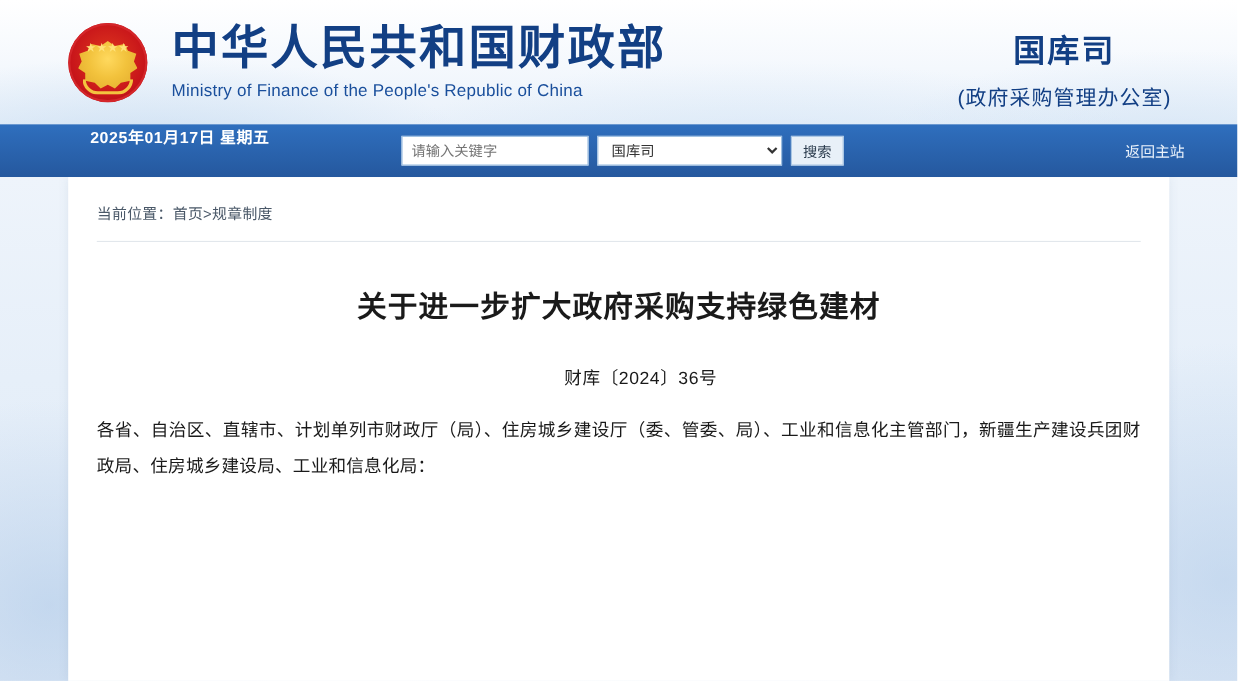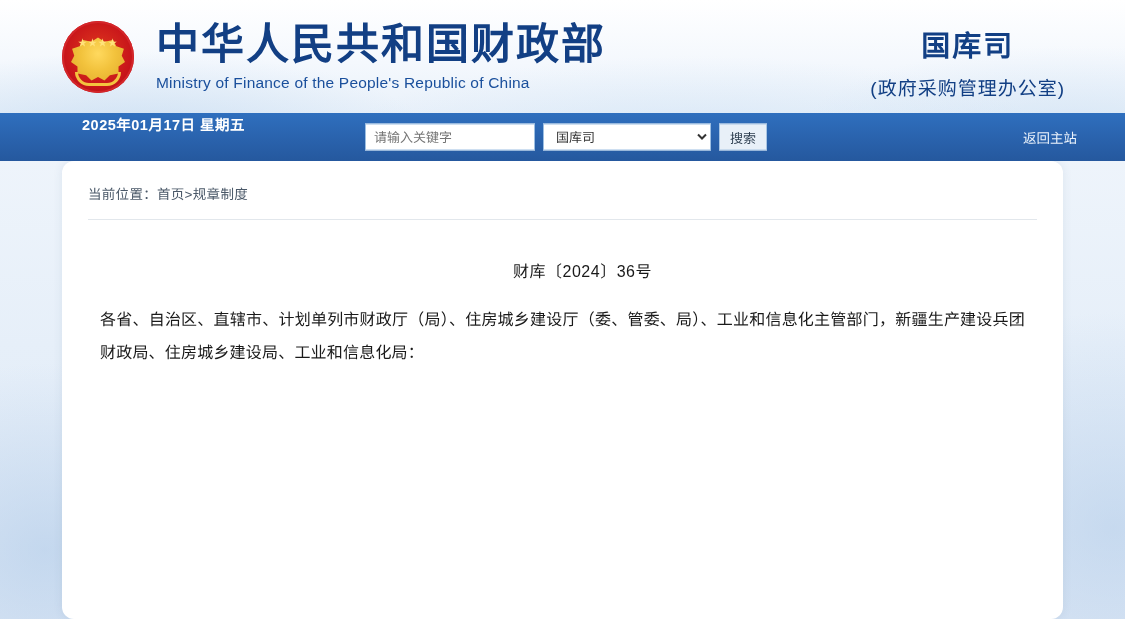--- a/index.html
+++ b/index.html
@@ -161,21 +161,20 @@
     background:
       radial-gradient(ellipse 300px 260px at 4% 85%, rgba(172,200,231,.55), rgba(255,255,255,0) 72%),
       radial-gradient(ellipse 340px 300px at 99% 80%, rgba(172,200,231,.5), rgba(255,255,255,0) 72%),
       radial-gradient(ellipse 260px 220px at 50% 105%, rgba(186,210,235,.4), rgba(255,255,255,0) 75%);
   }
   .paper{
     position:absolute;
     left:62px; right:62px; top:0; bottom:0;
     background:#ffffff;
     box-shadow:0 0 10px rgba(60,90,130,.10);
-    border-radius:12px;
   }
   .breadcrumb{
     padding:22px 0 0 26px;
     font-size:13.5px;
     color:#4a5868;
     letter-spacing:.3px;
   }
   .breadcrumb .sep{ color:#4a5868; }
   .crumb-link{ color:#4a5868; text-decoration:none; }
   .hr{
@@ -203,21 +202,21 @@
     margin-left:40px;
   }
   .doc-body{
     margin:22px 26px 0 26px;
     font-size:16px;
     color:#1a1a1a;
     line-height:2.05;
     text-align:justify;
     letter-spacing:.2px;
   }
-  .doc-body p{ margin:12px; }
+  .doc-body p{ margin:0; }
   .doc-body p.indent{ text-indent:2em; }
 </style>
 </head>
 <body>
 
 <div class="header">
   <div class="header-inner">
     <div class="emblem">
       <div class="gear"></div>
       <div class="stars">★★★★</div>
@@ -251,20 +250,21 @@
 <div class="page-bg">
   <div class="paper">
 
     <div class="breadcrumb">
       <span>当前位置：</span><a class="crumb-link" href="#">首页</a><span class="sep">&gt;</span><a class="crumb-link" href="#">规章制度</a>
     </div>
 
     <div class="hr"></div>
 
     <div class="doc-title">
+      <div>关于进一步扩大政府采购支持绿色建材</div>
     </div>
 
     <div class="doc-number">财库〔2024〕36号</div>
 
     <div class="doc-body">
       <p>各省、自治区、直辖市、计划单列市财政厅（局）、住房城乡建设厅（委、管委、局）、工业和信息化主管部门，新疆生产建设兵团财政局、住房城乡建设局、工业和信息化局：</p>
     </div>
 
   </div>
 </div>

